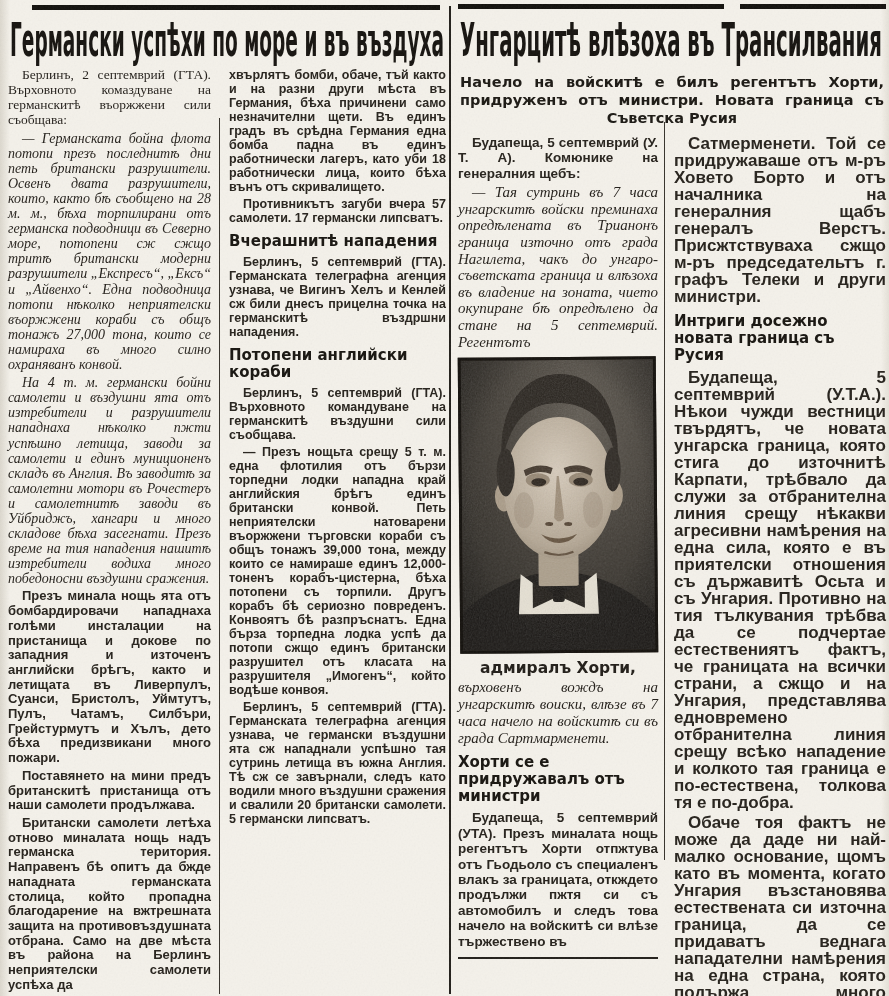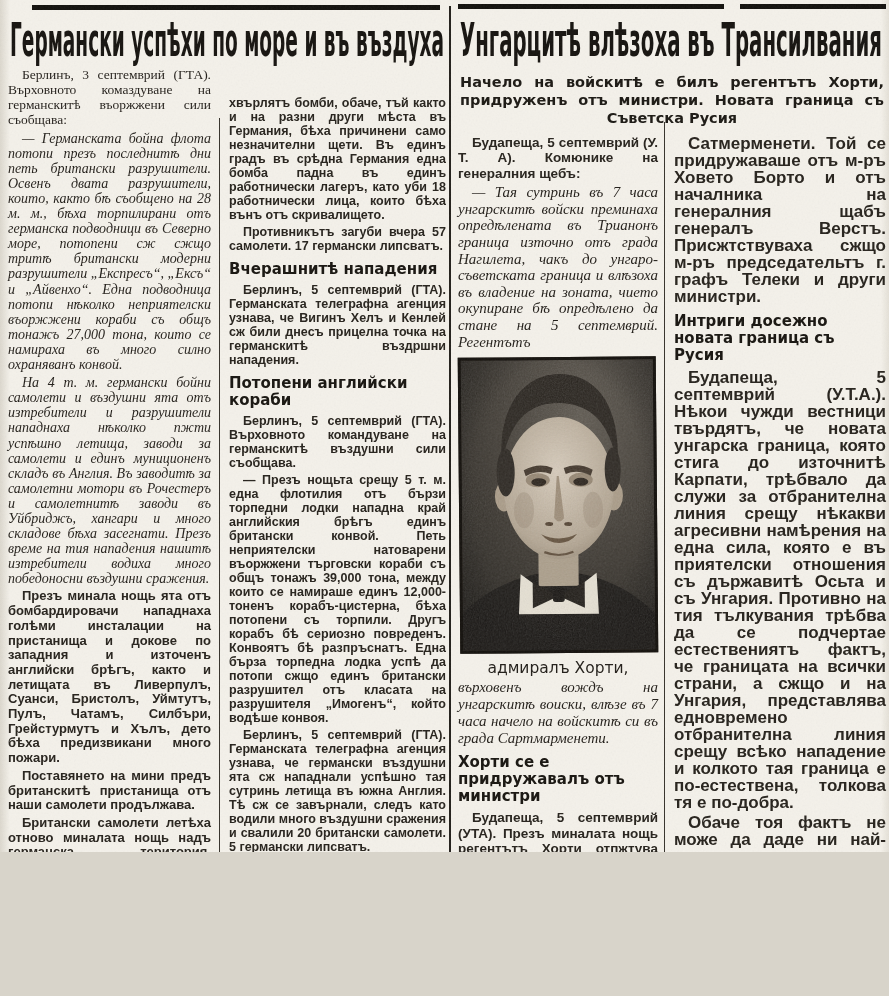--- a/index.html
+++ b/index.html
@@ -1,17 +1,17 @@
 <!DOCTYPE html>
 <html><head>
 <meta charset="utf-8">
 <style>
   html,body{margin:0;padding:0;background:#d8d4ca;}
   .page{
-    position:relative;width:889px;height:852px;margin:0 auto;
+    position:relative;width:889px;height:996px;margin:0 auto;
     background:
       linear-gradient(90deg, rgba(190,184,170,.45) 0, rgba(244,241,234,0) 10px),
       linear-gradient(270deg, rgba(200,194,180,.35) 0, rgba(244,241,234,0) 8px),
       #f4f1ea;
     color:#211d18;overflow:hidden;
     font-family:"Liberation Serif", serif;
   }
   .bar{position:absolute;background:#12100c;height:5px;}
   .bar-left{left:32px;top:5px;width:408px;}
   .bar-right-a{left:458px;top:4px;width:266px;}
@@ -31,21 +31,21 @@
     font-family:"DejaVu Sans",sans-serif;font-weight:bold;
     font-size:14.5px;line-height:18px;
     text-align:justify;text-align-last:justify;
     margin:5px 2px 8px 2px;color:#1b1813;
   }
   .article-right .subhead{text-align-last:center;}
 
   .cols{display:flex;align-items:flex-start;}
   .col{box-sizing:border-box;}
   .col-1{width:212px;padding-right:9px;}
-  .col-2{width:226px;padding-left:9px;margin-top:28px;}
+  .col-2{width:226px;padding-left:9px;}
   .col-3{width:208px;padding-right:8px;}
   .col-4{width:220px;padding-left:8px;}
 
   p{margin:0 0 3px 0;text-align:justify;}
   .ind{text-indent:14px;}
   .p-serif{font:400 13.5px/14.9px "Liberation Serif",serif;}
   .p-ital{font:italic 400 14px/15.1px "Liberation Serif",serif;}
   .p-sans{font:700 12.5px/14px "Liberation Sans",sans-serif;color:#26221c;}
   .col-1 .p-sans{font-size:13px;line-height:14.7px;}
   .col-3 .p-sans{font-size:13.5px;line-height:15.4px;}
@@ -57,21 +57,21 @@
     font-size:15px;line-height:17px;
     margin:8px 0 5px 0;color:#17140f;
   }
   .figure{margin:7px 0 0 0;}
   .photo-frame{
     width:192px;height:290px;border:3px solid #14110d;
     background:#3a352f;overflow:hidden;transform:rotate(-.5deg);
     margin:0 auto;
   }
   .caption-title{
-    font-family:"DejaVu Sans",sans-serif;font-weight:normal;font-size:15.5px;
+    font-family:"DejaVu Sans",sans-serif;font-weight:bold;font-size:15.5px;
     text-align:center;margin:6px 0 2px 0;
   }
   .caption-body{font:italic 15px/16.8px "Liberation Serif",serif;text-align:justify;margin:0 0 4px 0;}
   .end-rule{border:none;border-top:2px solid #221f1a;margin:8px 0 0 0;}
   .noise{position:absolute;left:0;top:0;width:889px;height:996px;pointer-events:none;opacity:.07;}
 </style>
 </head>
 <body>
 
 <div class="page">
@@ -79,21 +79,21 @@
   <div class="bar bar-left"></div>
   <div class="bar bar-right-a"></div>
   <div class="bar bar-right-b"></div>
 
   <section class="article article-left">
     <svg class="hl" width="438" height="58" viewBox="0 0 438 58">
       <text x="2" y="46" textLength="434" lengthAdjust="spacingAndGlyphs">Германски успѣхи по море и въ въздуха</text>
     </svg>
     <div class="cols">
       <div class="col col-1">
-        <p class="p-serif ind">Берлинъ, 3 септемврий (ГТА). Върховното комаздуване на германскитѣ въоржжени сили съобщава:</p>
+        <p class="p-serif ind">Берлинъ, 2 септемврий (ГТА). Върховното комаздуване на германскитѣ въоржжени сили съобщава:</p>
         <p class="p-ital ind">— Германската бойна флота потопи презъ последнитѣ дни петь британски разрушители. Освенъ двата разрушители, които, както бѣ съобщено на 28 м. м., бѣха торпилирани отъ германска подводници въ Северно море, потопени сж сжщо тритѣ британски модерни разрушители „Експресъ“, „Ексъ“ и „Айвенхо“. Една подводница потопи нѣколко неприятелски въоржжени кораби съ общъ тонажъ 27,000 тона, които се намираха въ много силно охраняванъ конвой.</p>
         <p class="p-ital ind">На 4 т. м. германски бойни самолети и въздушни ята отъ изтребители и разрушители нападнаха нѣколко пжти успѣшно летища, заводи за самолети и единъ муниционенъ складъ въ Англия. Въ заводитѣ за самолетни мотори въ Рочестеръ и самолетнитѣ заводи въ Уйбриджъ, хангари и много складове бѣха засегнати. Презъ време на тия нападения нашитѣ изтребители водиха много победоносни въздушни сражения.</p>
         <p class="p-sans ind">Презъ минала нощь ята отъ бомбардировачи нападнаха голѣми инсталации на пристанища и докове по западния и източенъ английски брѣгъ, както и летищата въ Ливерпулъ, Суанси, Бристолъ, Уймтутъ, Пулъ, Чатамъ, Силбъри, Грейстурмутъ и Хълъ, дето бѣха предизвикани много пожари.</p>
         <p class="p-sans ind">Поставянето на мини предъ британскитѣ пристанища отъ наши самолети продължава.</p>
         <p class="p-sans ind">Британски самолети летѣха отново миналата нощь надъ германска територия. Направенъ бѣ опитъ да бжде нападната германската столица, който пропадна благодарение на вжтрешната защита на противовъздушната отбрана. Само на две мѣста въ района на Берлинъ неприятелски самолети успѣха да</p>
       </div>
       <div class="col col-2">
         <p class="p-sans">хвърлятъ бомби, обаче, тъй както и на разни други мѣста въ Германия, бѣха причинени само незначителни щети. Въ единъ градъ въ срѣдна Германия една бомба падна въ единъ работнически лагеръ, като уби 18 работнически лица, които бѣха вънъ отъ скривалището.</p>
         <p class="p-sans ind">Противникътъ загуби вчера 57 самолети. 17 германски липсватъ.</p>
         <h3 class="subhl">Вчерашнитѣ нападения</h3>

